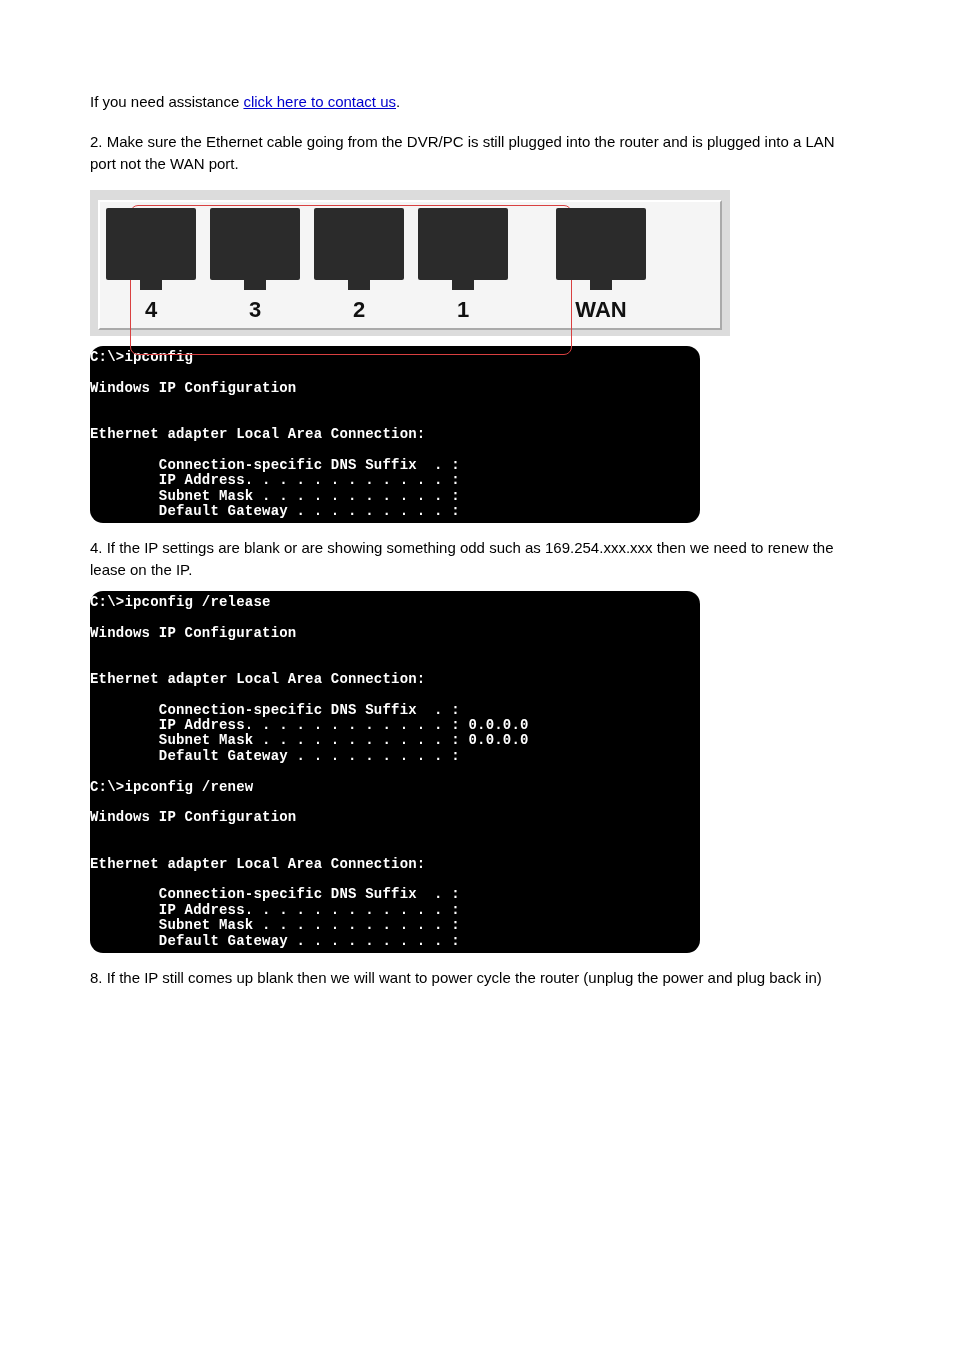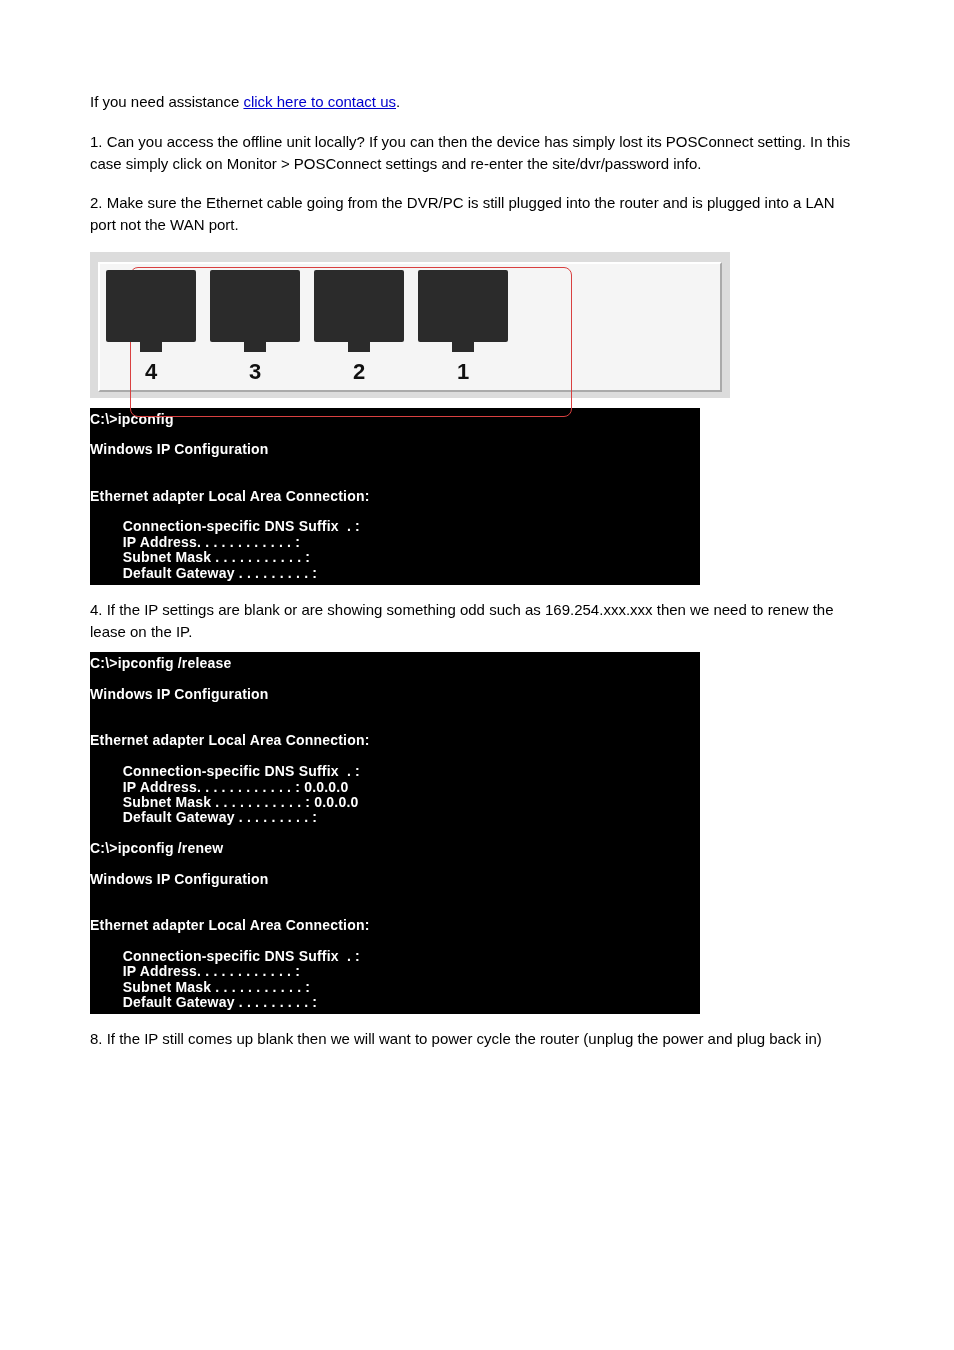--- a/index.html
+++ b/index.html
@@ -88,46 +88,46 @@
     left: 30px;
     width: 440px;
     height: 148px;
     border: 1px solid #d94040;
     border-radius: 8px;
     pointer-events: none;
   }
   .cmd-window {
     background: #000000;
     color: #ffffff;
-    font-family: Liberation Sans, sans-serif;
+    font-family: Liberation Mono, monospace;
     font-size: 14px;
     line-height: 1.1;
     padding: 4px 0 4px 0;
     width: 610px;
     margin: 10px 0 14px 0;
     white-space: pre;
     box-sizing: border-box;
     font-weight: bold;
     letter-spacing: 0.2px;
+    border-radius: 13px;
   }
   .step4-text {
     margin-top: 10px;
     margin-bottom: 6px;
   }
 </style>
 </head>
 <body>
 <div class="page">
 
   <p>
     <span>If you need assistance </span><a class="link" href="#">click here to contact us</a><span>.</span>
   </p>
 
 
-  <p class="numbered-item">1. Can you access the offline unit locally? If you can then the device has simply lost its POSConnect setting.  In this case simply click on Monitor &gt; POSConnect settings and re-enter the site/dvr/password info.</p>
 
   <p class="numbered-item">2. Make sure the Ethernet cable going from the DVR/PC is still plugged into the router and is plugged into a LAN port not the WAN port.</p>
 
   <div class="router-figure">
     <div class="router-plate">
       <div class="lan-outline"></div>
       <div class="port-row">
         <div class="port-group">
           <div class="port-box"></div>
           <div class="port-label">4</div>
@@ -138,20 +138,24 @@
         </div>
         <div class="port-group">
           <div class="port-box"></div>
           <div class="port-label">2</div>
         </div>
         <div class="port-group">
           <div class="port-box"></div>
           <div class="port-label">1</div>
         </div>
         <div style="width:20px;"></div>
+        <div class="port-group">
+          <div class="port-box"></div>
+          <div class="port-label">WAN</div>
+        </div>
       </div>
     </div>
   </div>
 
 
   <div class="cmd-window">C:\&gt;ipconfig
 
 Windows IP Configuration
 
 

